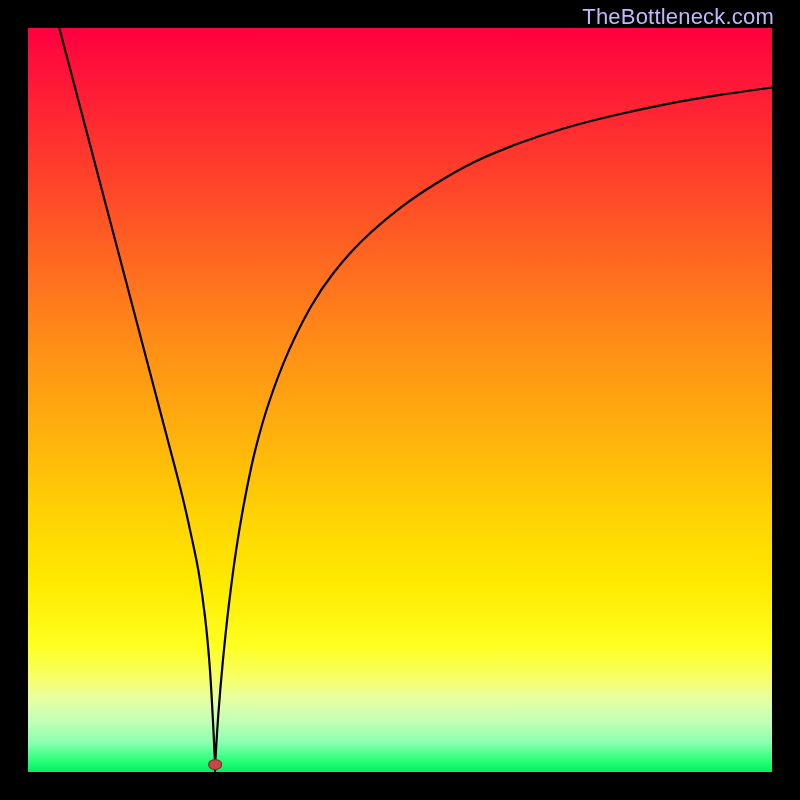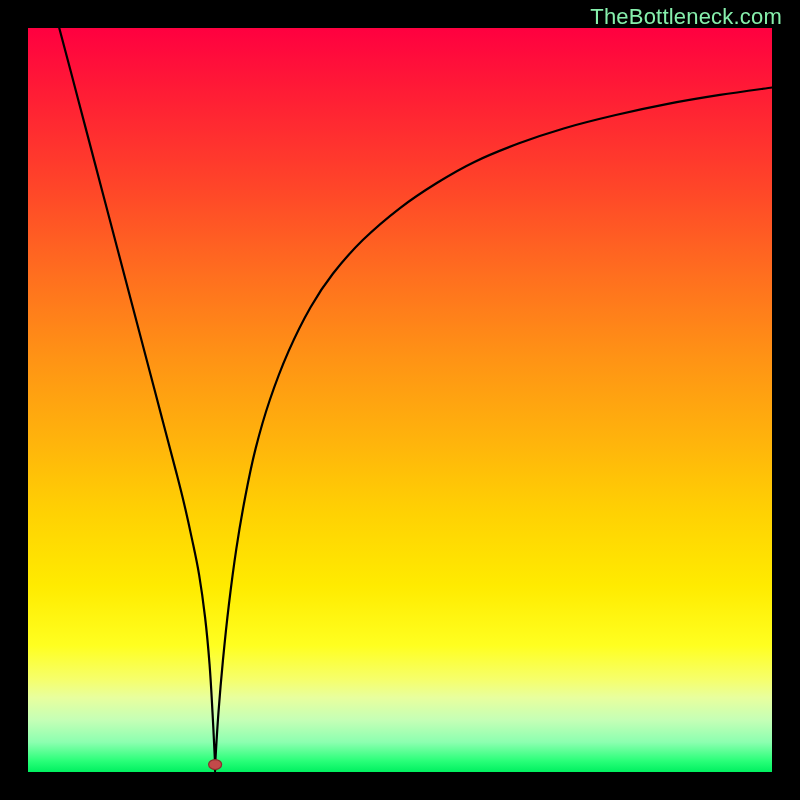--- a/index.html
+++ b/index.html
@@ -13,22 +13,22 @@
   }
   .frame {
     position: relative;
     width: 800px;
     height: 800px;
     background: #000;
   }
   .attribution {
     position: absolute;
     top: 4px;
-    right: 18px;
-    color: #86efac;
+    right: 26px;
+    color: #c4b5fd;
     font-size: 22px;
     font-weight: 500;
     letter-spacing: 0.2px;
   }
   .plot-area {
     position: absolute;
     left: 28px;
     top: 28px;
     width: 744px;
     height: 744px;

